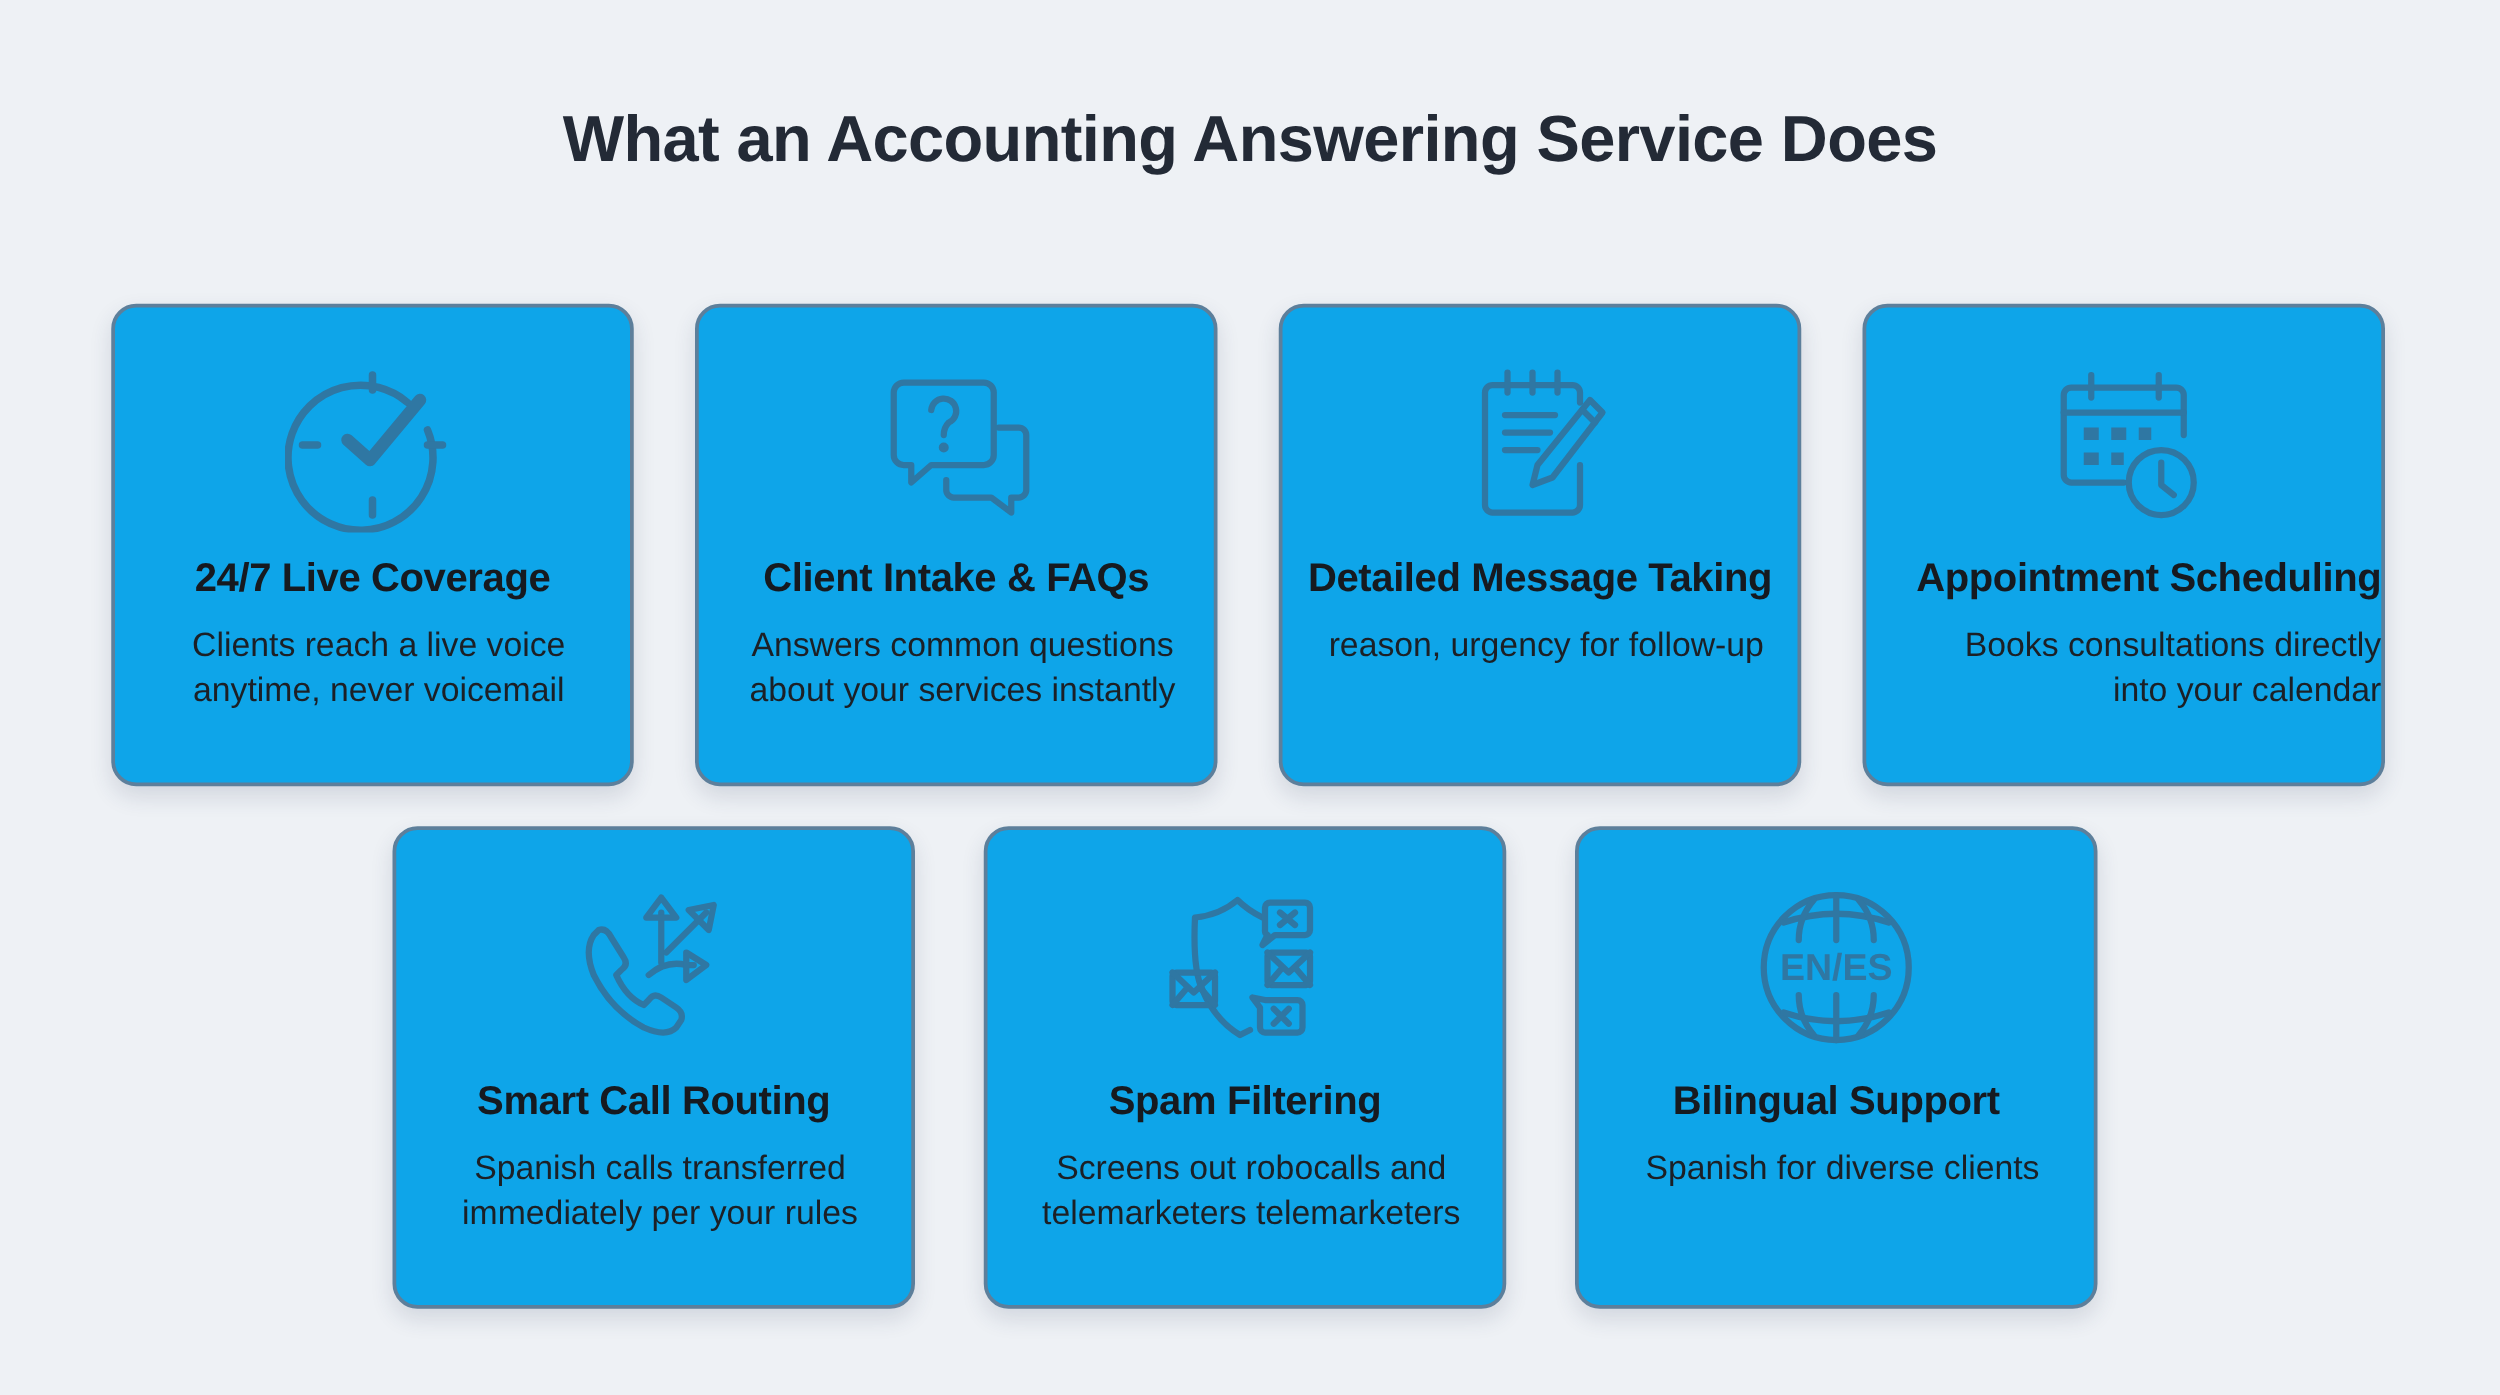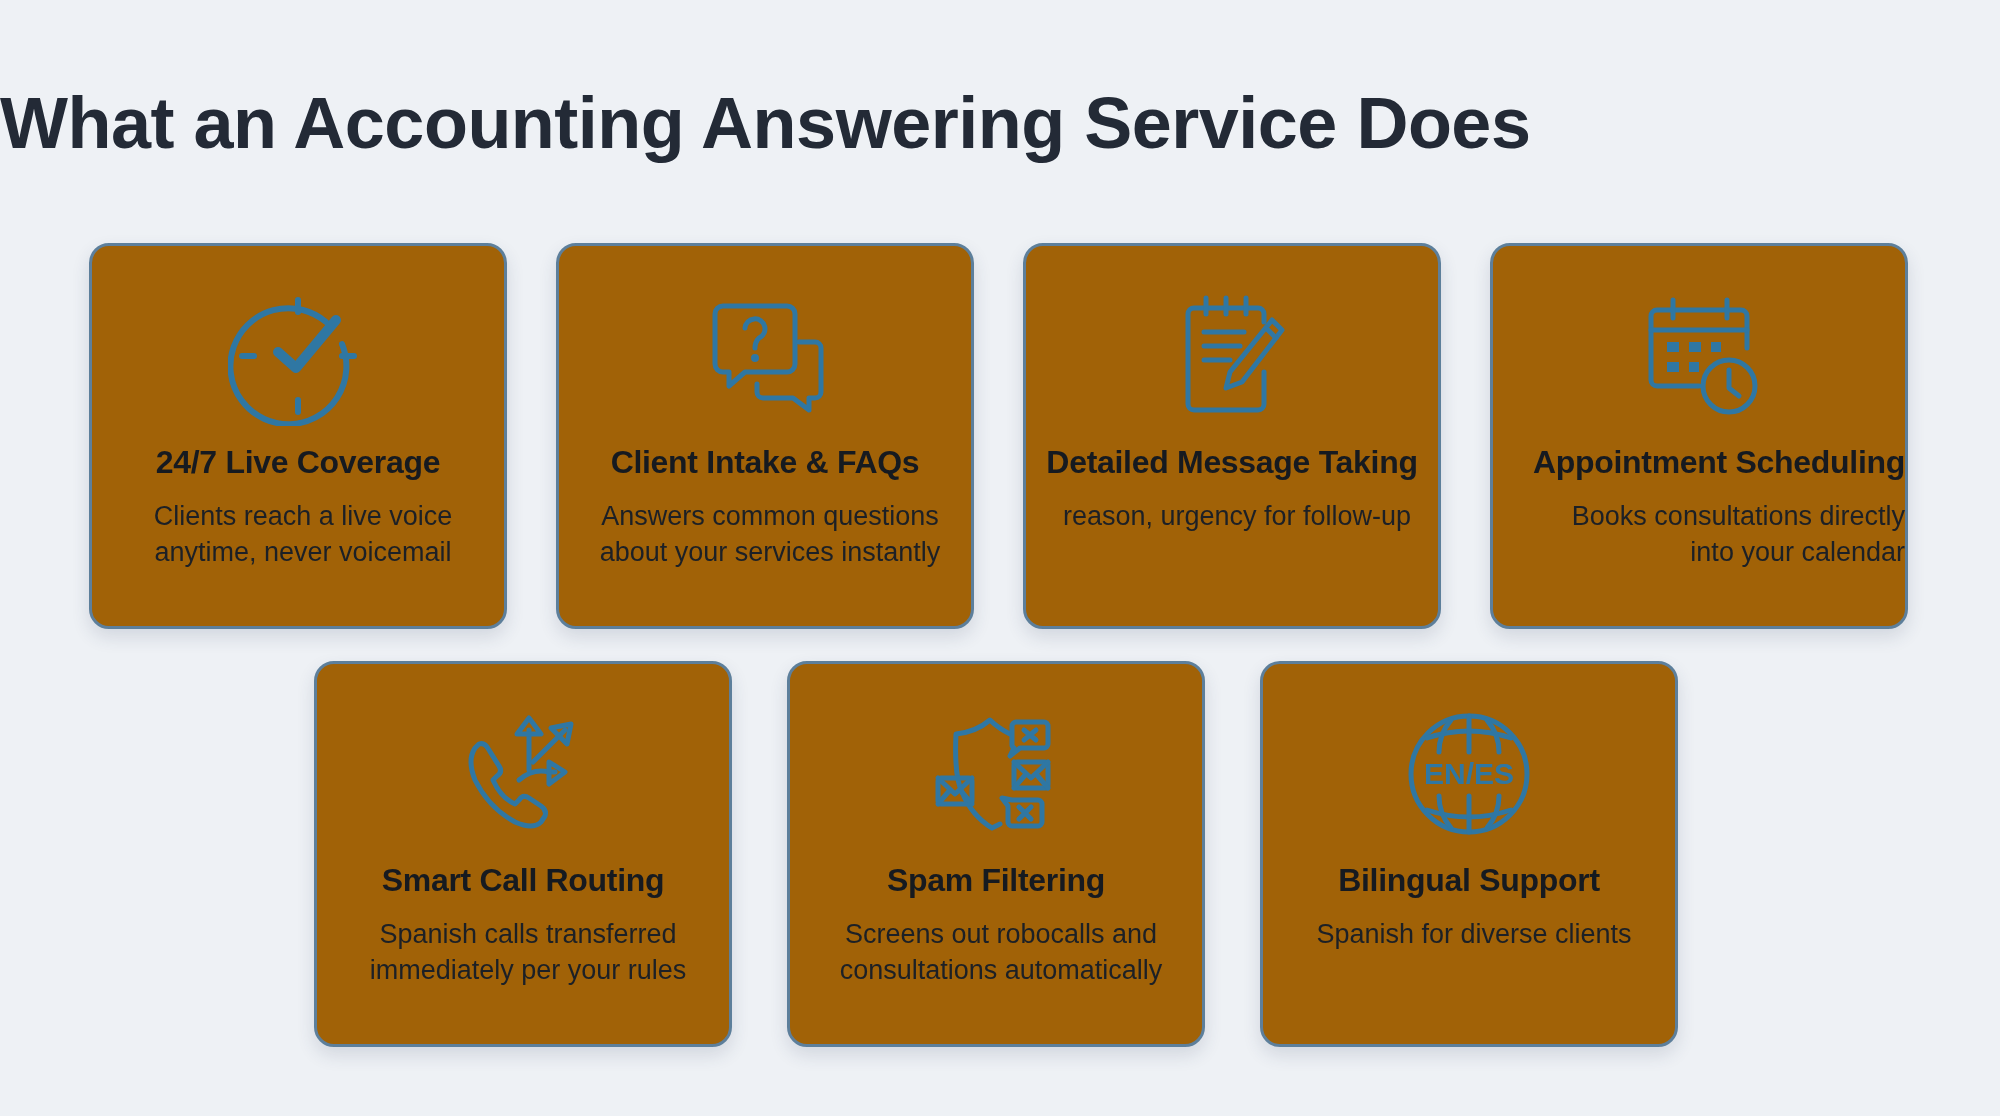--- a/index.html
+++ b/index.html
@@ -4,28 +4,28 @@
   <style>
     html, body { margin: 0; padding: 0; }
     body {
       width: 2000px; height: 1116px;
       background: #eef1f5;
       font-family: "Liberation Sans", "DejaVu Sans", sans-serif;
       position: relative; overflow: hidden;
     }
     .title {
       position: absolute; left: 0; right: 0; top: 82px;
-      text-align: left;
-      font-size: 72px; font-weight: 700;
+      text-align: center;
+      font-size: 52px; font-weight: 700;
       color: #232a36; letter-spacing: -0.5px;
     }
     .card {
       position: absolute;
       width: 418px; height: 386px;
-      background: #a16207;
+      background: #0ea5e9;
       border: 3px solid #5d7f9b;
       border-radius: 20px;
       box-sizing: border-box;
       box-shadow: 0 8px 18px rgba(40,60,90,0.14);
       text-align: center;
     }
     .card .icon {
       position: absolute; left: 50%; top: 40px;
       width: 140px; height: 140px;
       margin-left: -70px;
@@ -152,21 +152,21 @@
       <path d="M88 58 L 105 74 L 122 58 M 88 84 L 100 70 M 122 84 L 110 70"></path>
       <rect x="12" y="74" width="34" height="26" rx="3"></rect>
       <path d="M12 74 L 29 90 L 46 74 M 12 100 L 24 86 M 46 100 L 34 86"></path>
       <path d="M86 96 H 112 A 4 4 0 0 1 116 100 V 118 A 4 4 0 0 1 112 122 H 86 A 4 4 0 0 1 82 118 V 102 L 76 94 Z"></path>
       <path d="M93 103 L 105 115 M 105 103 L 93 115"></path>
     </svg>
   </div>
   <div class="ctitle">Spam Filtering</div>
   <div class="cdesc">
     <div>Screens out robocalls and</div>
-    <div>consultations automatically</div>
+    <div>telemarketers telemarketers</div>
   </div>
 </div>
 
 <div class="card" style="left:1260px; top:661px;">
   <div class="icon">
     <svg viewBox="0 0 140 140" fill="none" stroke="#2f77a3" stroke-width="5" stroke-linecap="round" stroke-linejoin="round">
       <circle cx="70" cy="70" r="58"></circle>
       <path d="M28 34 Q 70 20 112 34"></path>
       <path d="M28 106 Q 70 120 112 106"></path>
       <line x1="70" y1="12" x2="70" y2="48"></line>

